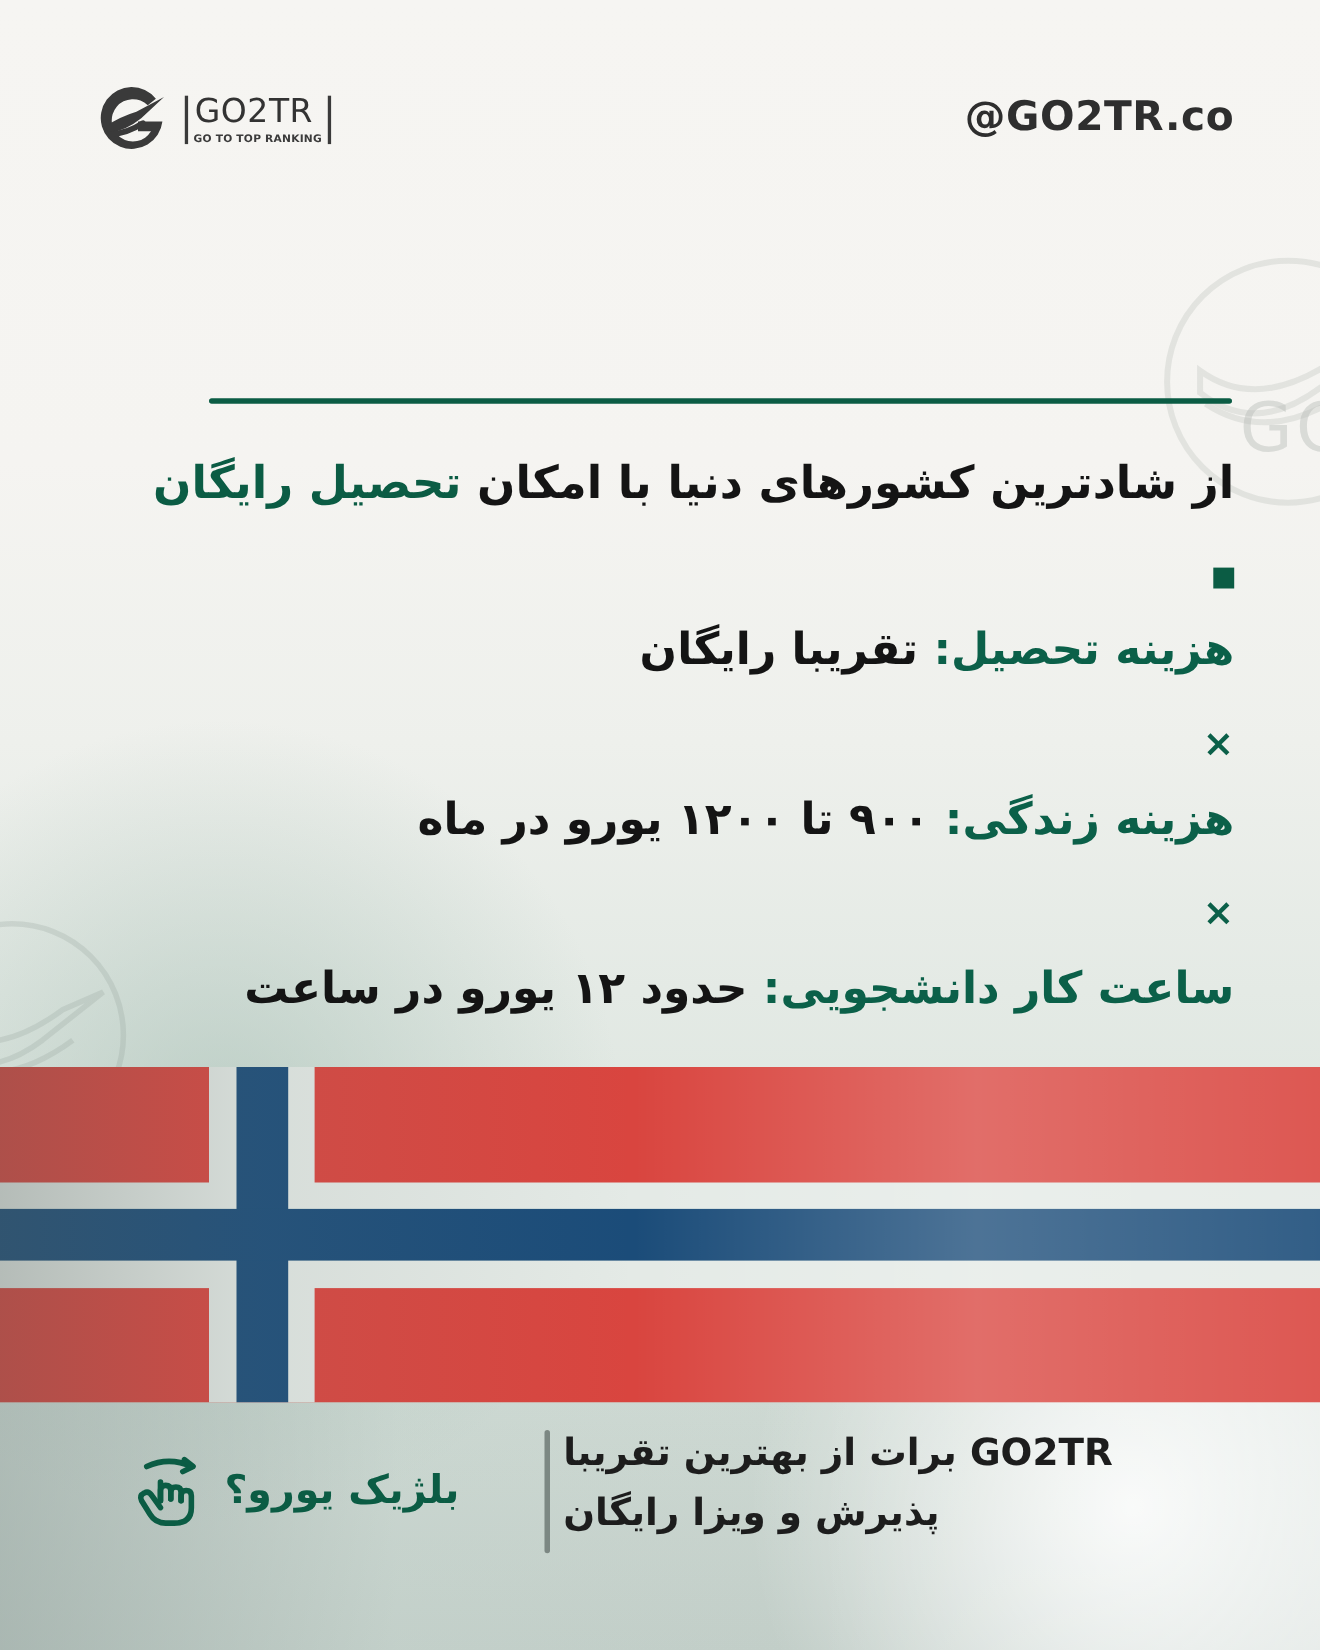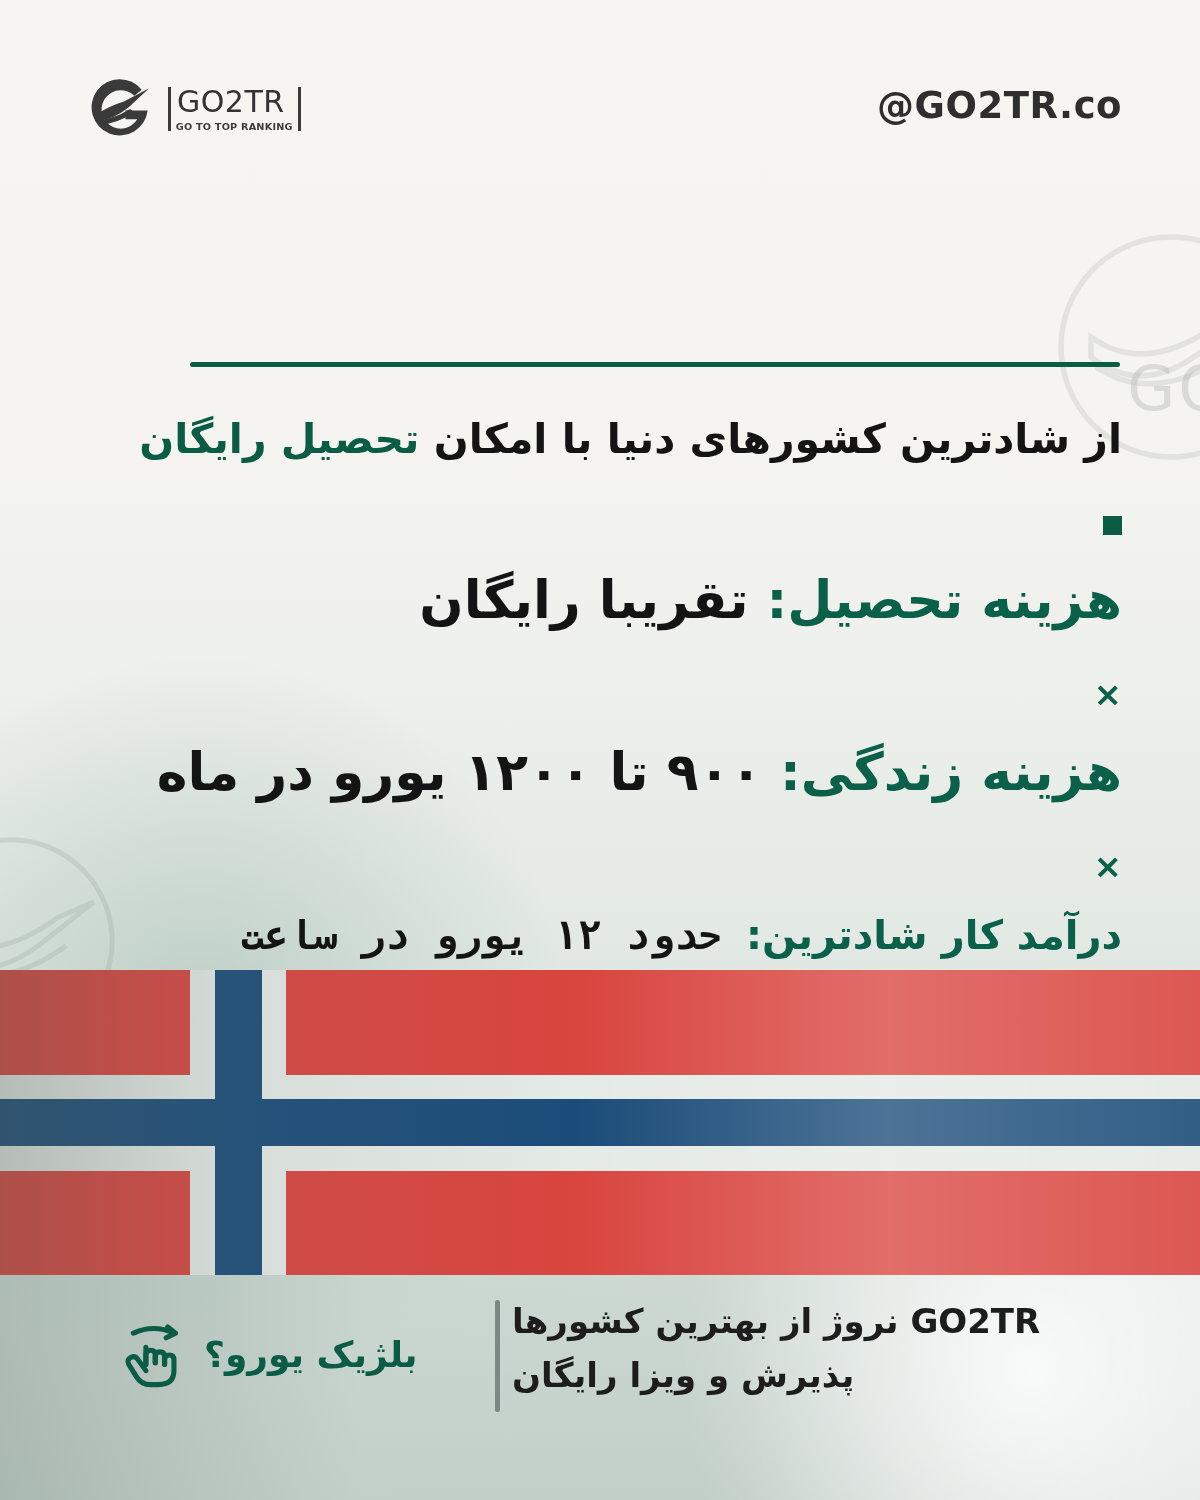--- a/index.html
+++ b/index.html
@@ -115,28 +115,28 @@
     font-size:41px;font-weight:700;color:#0b5c44;line-height:1.55;
   }
   .row-lead .txt .dark{color:#141414;}
 
   .row-fact{margin-bottom:22px;display:flex;align-items:flex-start;}
   .row-fact .marker{
     order:2;font-size:34px;color:#0b6049;margin-top:20px;width:26px;text-align:center;
   }
   .row-fact .txt{
     order:1;text-align:right;
-    font-size:52px;font-weight:700;line-height:1.5;color:#0b6049;
+    font-size:40px;font-weight:700;line-height:1.5;color:#0b6049;
   }
   .row-fact .txt .dark{color:#141414;font-weight:700;}
   .row-plain{margin-bottom:6px;padding-right:0;}
   .row-plain .txt{
     text-align:right;font-size:40px;font-weight:700;line-height:1.5;color:#0b6049;
   }
-  .row-plain .txt .dark{color:#141414;font-family:Liberation Mono, monospace;}
+  .row-plain .txt .dark{color:#141414;}
 
   
   .flag{
     position:absolute;left:0;top:970px;width:1200px;height:305px;
     overflow:hidden;
   }
   .flag .red{position:absolute;inset:0;background:#d9453f;}
   .flag .w-v{position:absolute;top:0;bottom:0;left:190px;width:96px;background:#e4eae6;}
   .flag .w-h{position:absolute;left:0;right:0;top:105px;height:96px;background:#e4eae6;}
   .flag .b-v{position:absolute;top:0;bottom:0;left:215px;width:47px;background:#1b4c79;}
@@ -221,38 +221,38 @@
       <span class="marker">×</span>
       <span class="txt"><span>هزینه تحصیل:</span><span class="dark"> تقریبا رایگان</span></span>
     </div>
 
     <div class="row row-fact">
       <span class="marker">×</span>
       <span class="txt"><span>هزینه زندگی:</span><span class="dark"> ۹۰۰ تا ۱۲۰۰ یورو در ماه</span></span>
     </div>
 
     <div class="row row-plain">
-      <span class="txt"><span>درآمد کار شادترین:</span><span class="dark"> حدود ۱۲ یورو در ساعت</span></span>
+      <span class="txt"><span>ساعت کار دانشجویی:</span><span class="dark"> حدود ۱۲ یورو در ساعت</span></span>
     </div>
 
   </div>
 
   <div class="flag">
     <div class="red"></div>
     <div class="w-v"></div>
     <div class="w-h"></div>
     <div class="b-v"></div>
     <div class="b-h"></div>
     <div class="gloss"></div>
   </div>
 
   <div class="footer">
 
     <div class="footer-text">
-      <div><span class="ltr">GO2TR</span><span> نروژ از بهترین کشورها</span></div>
+      <div><span class="ltr">GO2TR</span><span> برات از بهترین تقریبا</span></div>
       <div>پذیرش و ویزا رایگان</div>
     </div>
 
     <div class="divider"></div>
 
     <div class="cta">
       <span class="cta-text">بلژیک یورو؟</span>
       <svg class="cta-icon" viewBox="0 0 100 100">
         <g fill="none" stroke="#0b5c44" stroke-width="6.5" stroke-linecap="round" stroke-linejoin="round">
           <path d="M30 22 Q56 10 82 22"></path>

